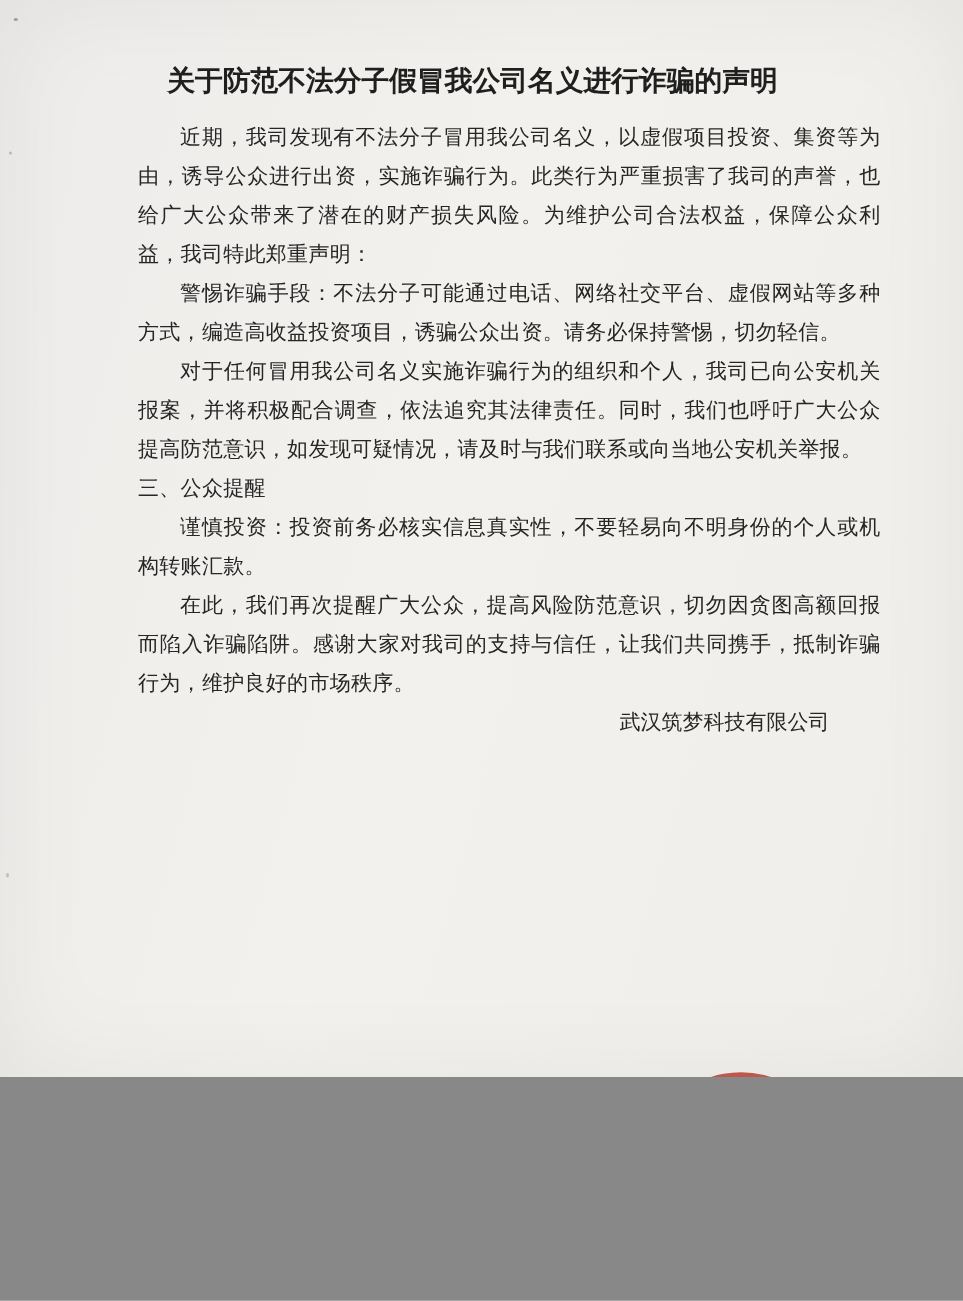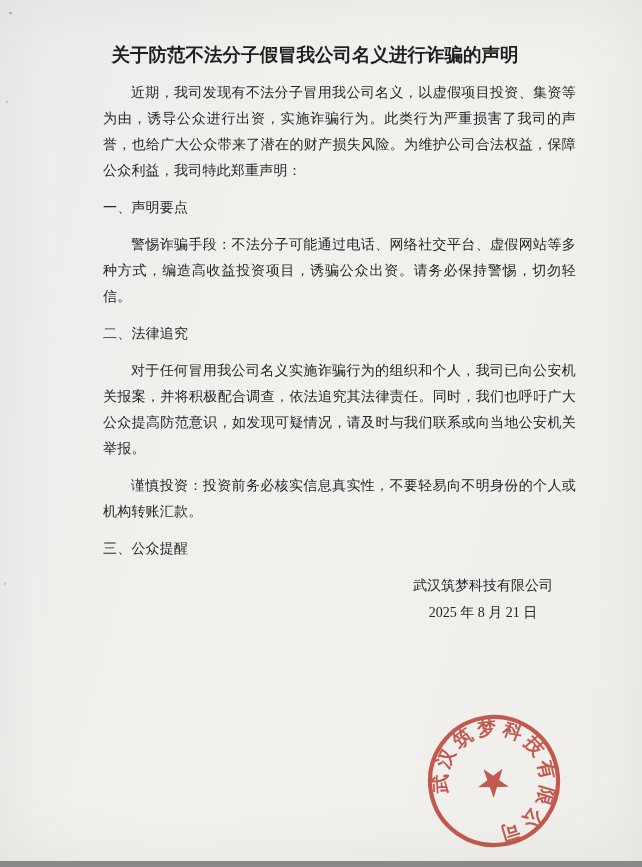--- a/index.html
+++ b/index.html
@@ -1,18 +1,18 @@
 <!DOCTYPE html>
 <html><head>
 <meta charset="utf-8">
 <style>
   html,body { margin:0; padding:0; background:#888; }
   .page {
     position:relative;
-    width:642px; height:861px;
+    width:642px; height:718px;
     margin:0 auto;
     background:linear-gradient(105deg,#edecea 0%,#f2f1ee 45%,#efeeeb 100%);
     box-shadow:inset 0 0 70px rgba(0,0,0,0.05);
     font-family:"Liberation Serif","DejaVu Serif",serif;
     color:#262626;
     overflow:hidden;
   }
   .title {
     margin:0;
     padding-top:42px;
@@ -25,21 +25,21 @@
   }
   .doc-body {
     margin-top:12px;
     padding:0 55px 0 92px;
     font-size:14px;
     line-height:26px;
     text-align:justify;
     text-justify:inter-ideograph;
     letter-spacing:0.2px;
   }
-  .para { margin:11px; text-indent:2em; }
+  .para { margin:0; text-indent:2em; }
   .para.heading { text-indent:0; }
   .signature {
     padding-right:89px;
     text-align:right;
     font-size:14px;
     line-height:26.5px;
   }
   .sig-inner { display:inline-block; text-align:center; }
   .stamp {
     position:absolute;
@@ -74,32 +74,30 @@
 <div class="page">
 
   <div class="speck s1"></div>
   <div class="speck s2"></div>
   <div class="speck s3"></div>
 
   <h1 class="title">关于防范不法分子假冒我公司名义进行诈骗的声明</h1>
 
   <div class="doc-body">
       <p class="para">近期，我司发现有不法分子冒用我公司名义，以虚假项目投资、集资等为由，诱导公众进行出资，实施诈骗行为。此类行为严重损害了我司的声誉，也给广大公众带来了潜在的财产损失风险。为维护公司合法权益，保障公众利益，我司特此郑重声明：</p>
-      <p class="para heading">一、声明要点</p>
       <p class="para">警惕诈骗手段：不法分子可能通过电话、网络社交平台、虚假网站等多种方式，编造高收益投资项目，诱骗公众出资。请务必保持警惕，切勿轻信。</p>
-      <p class="para heading">二、法律追究</p>
       <p class="para">对于任何冒用我公司名义实施诈骗行为的组织和个人，我司已向公安机关报案，并将积极配合调查，依法追究其法律责任。同时，我们也呼吁广大公众提高防范意识，如发现可疑情况，请及时与我们联系或向当地公安机关举报。</p>
+      <p class="para heading">三、公众提醒</p>
       <p class="para">谨慎投资：投资前务必核实信息真实性，不要轻易向不明身份的个人或机构转账汇款。</p>
-      <p class="para heading">三、公众提醒</p>
+      <p class="para">在此，我们再次提醒广大公众，提高风险防范意识，切勿因贪图高额回报而陷入诈骗陷阱。感谢大家对我司的支持与信任，让我们共同携手，抵制诈骗行为，维护良好的市场秩序。</p>
     </div>
 
   <div class="signature">
     <div class="sig-inner">
       <div>武汉筑梦科技有限公司</div>
-      <div>2025 年 8 月 21 日</div>
     </div>
   </div>
 
   <svg class="stamp" width="190" height="190" viewBox="0 0 190 190" style="--seal-color: #c43b2e;">
     <g id="seal-rot" transform="rotate(35 95 95)">
       <circle class="ring-circle" cx="95" cy="95" r="64"></circle>
       <g id="seal-ring">
           <text x="95" y="48" text-anchor="middle" transform="rotate(-128 95 95)" class="ring-char">武</text>
           <text x="95" y="48" text-anchor="middle" transform="rotate(-99.55555555555556 95 95)" class="ring-char">汉</text>
           <text x="95" y="48" text-anchor="middle" transform="rotate(-71.11111111111111 95 95)" class="ring-char">筑</text>

